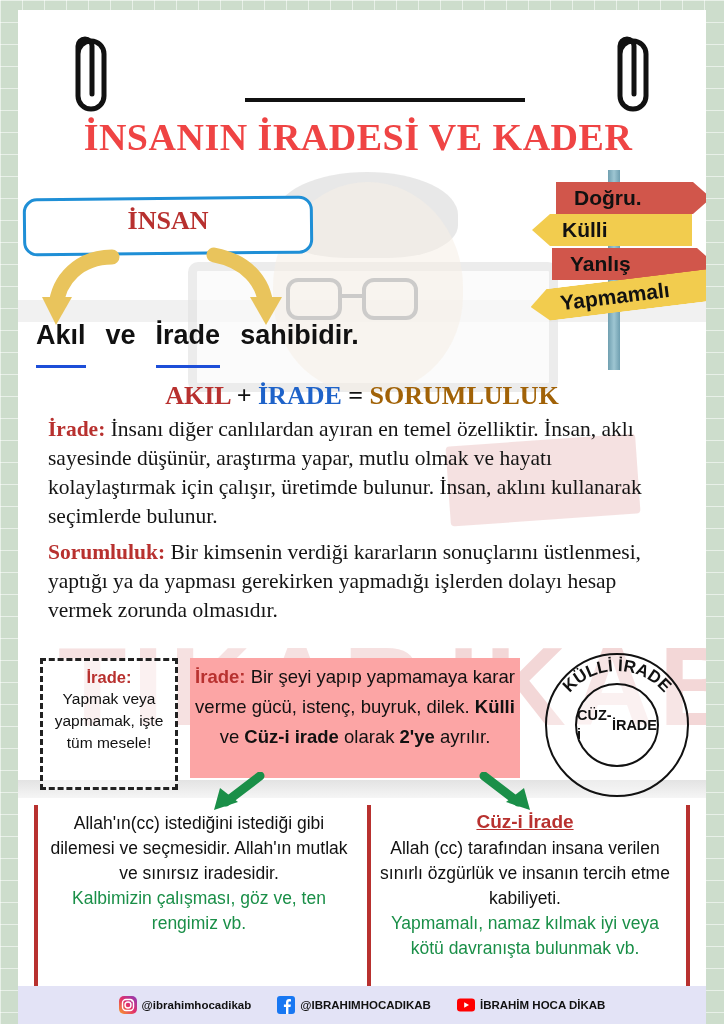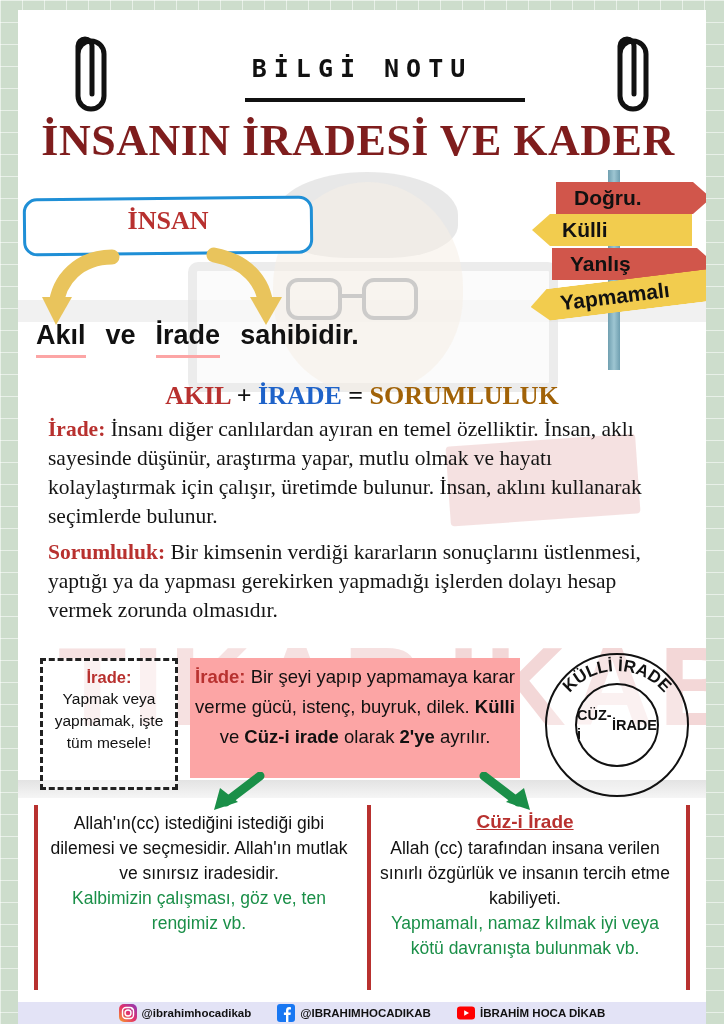--- a/index.html
+++ b/index.html
@@ -117,23 +117,23 @@
     color: #111;
   }
   .bn-rule {
     position: absolute; left: 227px; top: 88px;
     width: 280px; height: 4px; background: #111;
   }
   .main-title {
     position: absolute; left: 0; right: 8px; top: 105px;
     text-align: center;
     font-family: "Liberation Serif", serif;
-    font-size: 44px; font-weight: bold;
+    font-size: 38px; font-weight: bold;
     letter-spacing: .5px;
-    color: #7f1d1d;
+    color: #ef4444;
   }
 
   
   .insan-box {
     position: absolute; left: 5px; top: 187px;
     width: 290px; height: 58px;
     border: 3px solid #1f8fd6;
     border-radius: 14px;
     background: #fff;
     transform: rotate(-0.6deg);
@@ -151,21 +151,21 @@
   .yarrow.a1 { left: 22px;  top: 235px; width: 80px; height: 90px; }
   .yarrow.a2 { left: 186px; top: 235px; width: 80px; height: 90px; }
 
   .akil-line {
     position: absolute; left: 18px; top: 310px;
     width: 420px; height: 36px;
     z-index: 7;
     font-size: 27px; font-weight: bold; color: #111;
     display: flex; align-items: baseline; gap: 20px;
   }
-  .akil-line .u { border-bottom: 3px solid #fca5a5; padding-bottom: 4px; }
+  .akil-line .u { border-bottom: 3px solid #1d4ed8; padding-bottom: 14px; }
 
   
   .signpost { position: absolute; left: 500px; top: 160px; width: 200px; height: 200px; z-index: 6; text-decoration: underline; }
   .post {
     position: absolute; left: 90px; top: 0;
     width: 12px; height: 200px;
     background: linear-gradient(to right,#6f9fb0,#9ec6d2,#6f9fb0);
   }
   .sign {
     position: absolute;
@@ -284,21 +284,21 @@
   .edge-l, .edge-r {
     position: absolute; top: 795px; width: 4px; height: 185px;
     background: #b8312f; z-index: 8;
   }
   .edge-l { left: 16px; }
   .edge-r { left: 668px; }
 
   
   .footer {
     position: absolute; left: 0; bottom: 0;
-    width: 688px; height: 22px;
+    width: 688px; height: 38px;
     background: #e3e3f6; z-index: 9;
     display: flex; align-items: center; justify-content: center; gap: 26px;
   }
   .soc { display: flex; align-items: center; gap: 5px; font-size: 11.5px; font-weight: bold; color: #111; }
   .soc .ig, .soc .fb, .soc .yt { width: 18px; height: 18px; flex: 0 0 18px; }
 </style>
 </head>
 <body>
 
 <div id="poster">
@@ -320,21 +320,20 @@
   <div class="header">
 
     <svg class="clip left" viewBox="0 0 46 90">
       <path d="M10 26 a13 13 0 0 1 26 0 v42 a13 13 0 0 1 -26 0 v-50 a7 7 0 0 1 14 0 v48" fill="none" stroke="#111" stroke-width="5" stroke-linecap="round"></path>
     </svg>
 
     <svg class="clip right" viewBox="0 0 46 90">
       <path d="M10 26 a13 13 0 0 1 26 0 v42 a13 13 0 0 1 -26 0 v-50 a7 7 0 0 1 14 0 v48" fill="none" stroke="#111" stroke-width="5" stroke-linecap="round"></path>
     </svg>
 
-    <div class="bilgi-notu">BİLGİ NOTU</div>
     <div class="bn-rule"></div>
     <div class="main-title">İNSANIN İRADESİ VE KADER</div>
   </div>
 
   <div class="insan-box"></div>
   <div class="insan-label">İNSAN</div>
 
   <svg class="yarrow a1" viewBox="0 0 80 90">
     <path d="M72 12 C40 12 18 34 16 62" fill="none" stroke="#e9c45c" stroke-width="15" stroke-linecap="round"></path>
     <path d="M16 80 L2 52 L32 52 Z" fill="#e9c45c"></path>

